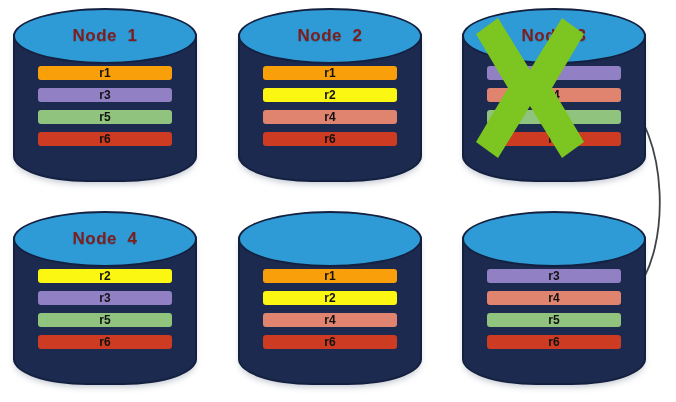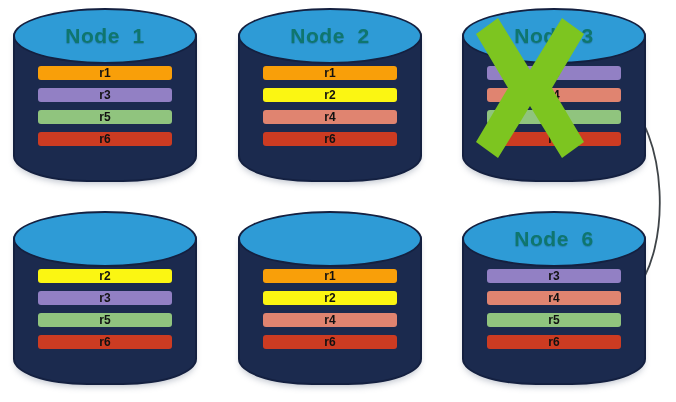--- a/index.html
+++ b/index.html
@@ -56,22 +56,22 @@
 
   .node-label {
     position: absolute;
     left: 0;
     top: 0;
     width: 184px;
     height: 56px;
     display: flex;
     align-items: center;
     justify-content: center;
-    color: #0f766e;
-    font-size: 21px;
+    color: #7f1d1d;
+    font-size: 17px;
     font-weight: bold;
     letter-spacing: 0.5px;
     white-space: pre;
     text-shadow: 0 1px 1px rgba(0,0,0,0.18);
   }
 
   
   .records {
     position: absolute;
     left: 25px;
@@ -166,35 +166,35 @@
     </div>
     <div class="node" style="left: 13px; top: 211px;">
       <div class="cyl-body" style="background: rgb(27, 42, 78);"></div>
       <div class="records">
         <div class="record" style="background: rgb(251, 246, 18);">r2</div>
         <div class="record" style="background: rgb(146, 128, 196);">r3</div>
         <div class="record" style="background: rgb(144, 196, 126);">r5</div>
         <div class="record" style="background: rgb(204, 59, 34);">r6</div>
       </div>
       <div class="cyl-top" style="background: rgb(46, 155, 214);"></div>
+      <div class="node-label">Node  4</div>
     </div>
     <div class="node" style="left: 238px; top: 211px;">
       <div class="cyl-body" style="background: rgb(27, 42, 78);"></div>
       <div class="records">
         <div class="record" style="background: rgb(249, 159, 9);">r1</div>
         <div class="record" style="background: rgb(251, 246, 18);">r2</div>
         <div class="record" style="background: rgb(224, 132, 112);">r4</div>
         <div class="record" style="background: rgb(204, 59, 34);">r6</div>
       </div>
       <div class="cyl-top" style="background: rgb(46, 155, 214);"></div>
     </div>
     <div class="node" style="left: 462px; top: 211px;">
       <div class="cyl-body" style="background: rgb(27, 42, 78);"></div>
       <div class="records">
         <div class="record" style="background: rgb(146, 128, 196);">r3</div>
         <div class="record" style="background: rgb(224, 132, 112);">r4</div>
         <div class="record" style="background: rgb(144, 196, 126);">r5</div>
         <div class="record" style="background: rgb(204, 59, 34);">r6</div>
       </div>
       <div class="cyl-top" style="background: rgb(46, 155, 214);"></div>
-      <div class="node-label">Node  6</div>
     </div>
   </div>
 
 </body></html>

